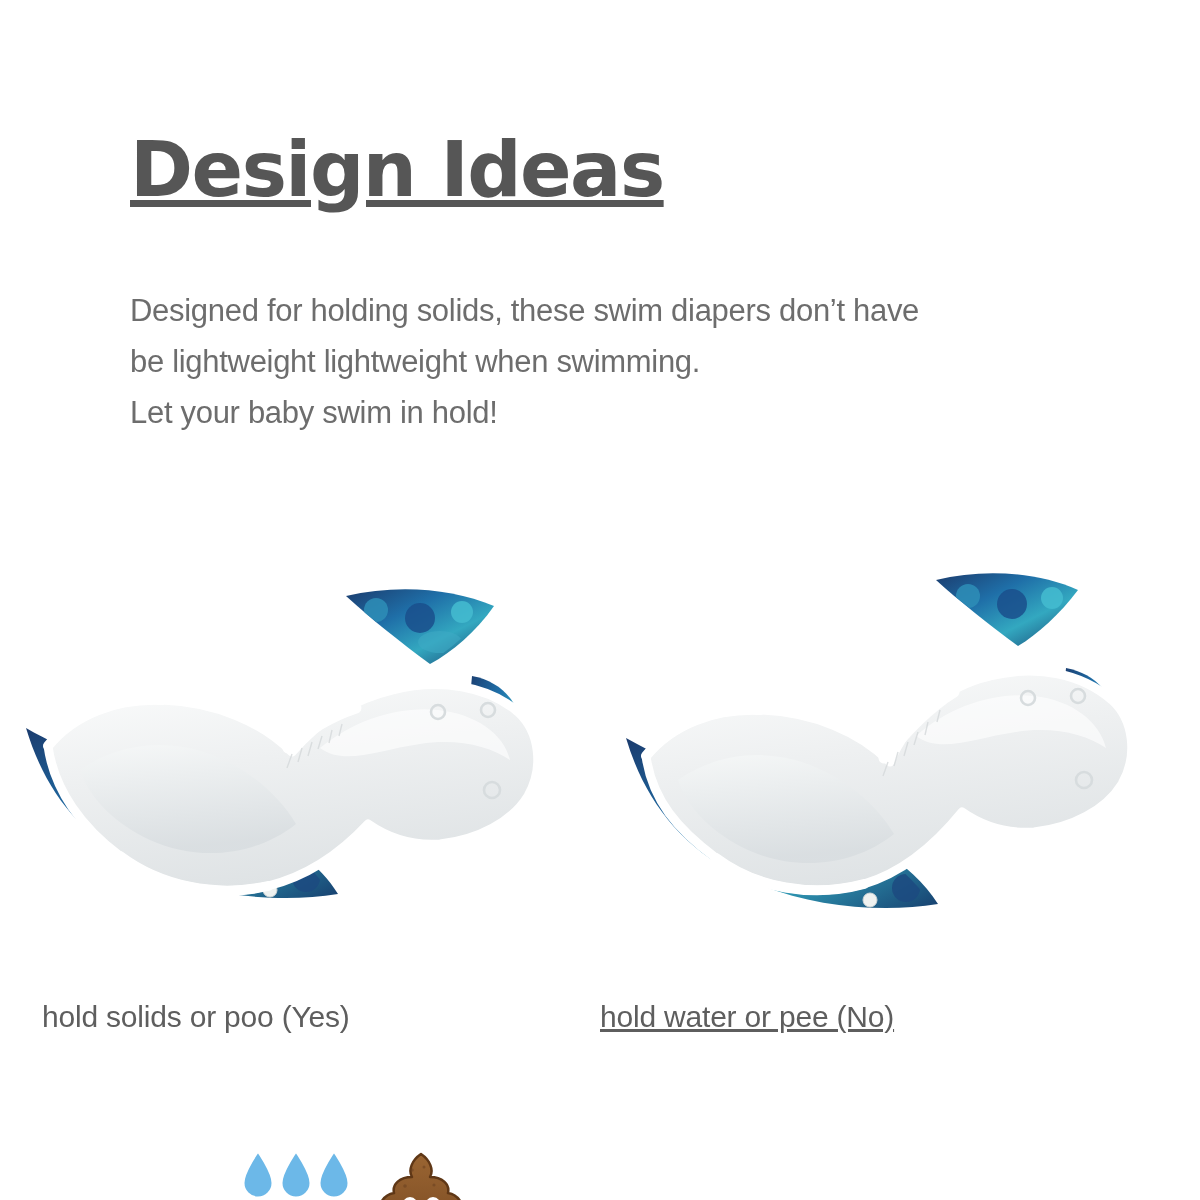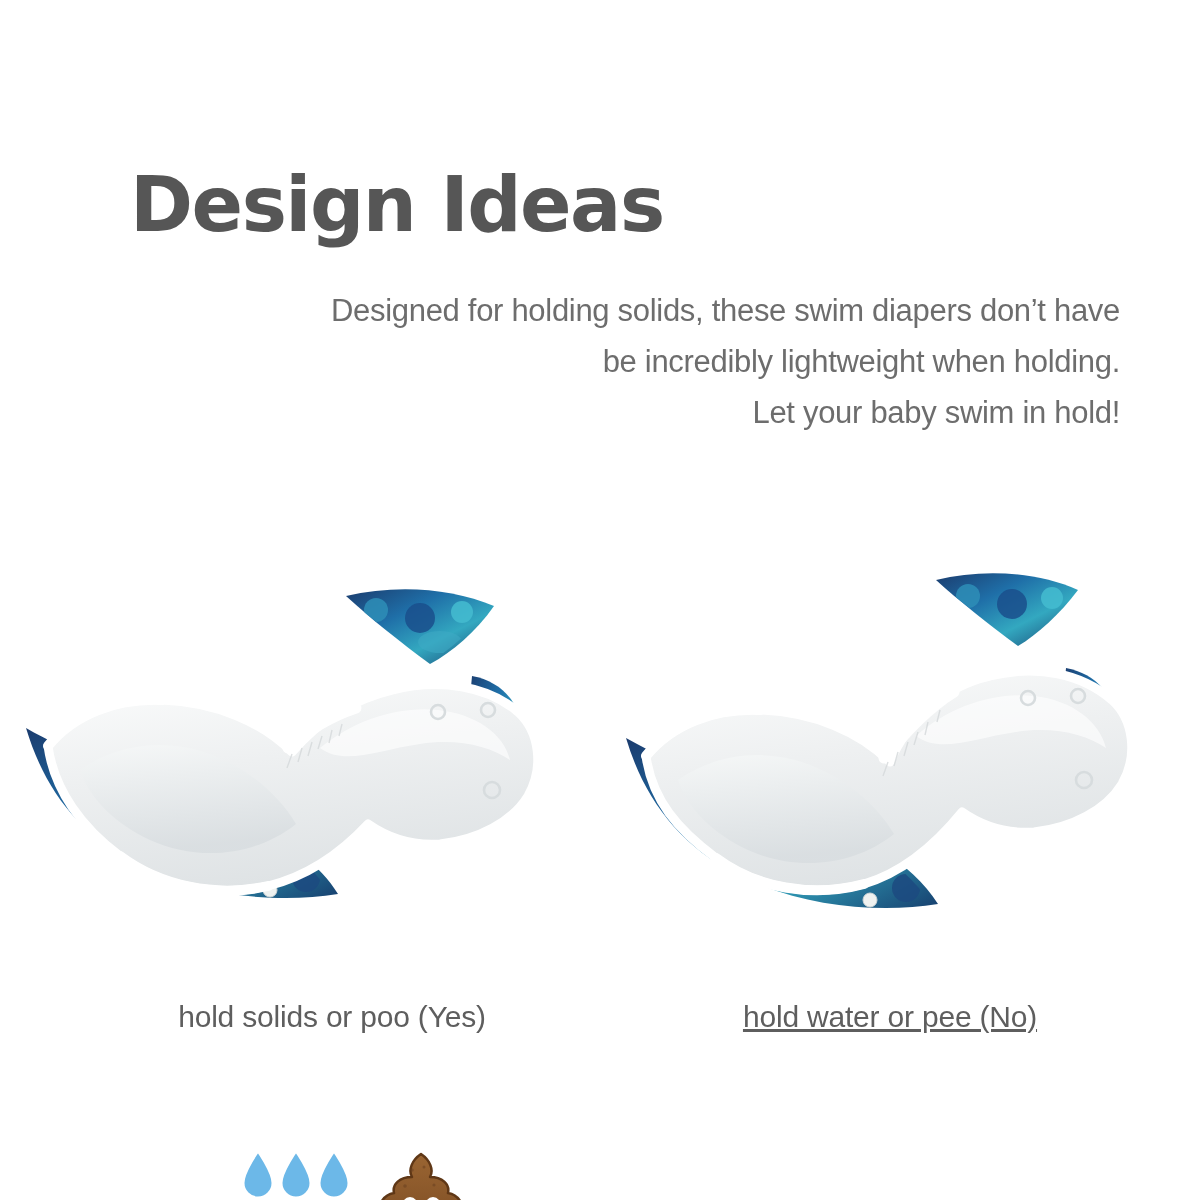--- a/index.html
+++ b/index.html
@@ -13,58 +13,58 @@
     position: relative;
     overflow: hidden;
     font-family: "Liberation Sans", sans-serif;
     -webkit-font-smoothing: antialiased;
   }
 
   
   #page-title {
     position: absolute;
     left: 130px;
-    top: 167px;
+    top: 132px;
     font-family: "DejaVu Sans", sans-serif;
     font-size: 76px;
     font-weight: bold;
     letter-spacing: -1.5px;
     color: #565656;
     line-height: 1.0;
     white-space: nowrap;
+    text-decoration: underline;
   }
   #intro-paragraph {
     position: absolute;
     left: 130px;
     top: 285px;
     width: 990px;
     font-family: "Liberation Sans", sans-serif;
     font-size: 31px;
     font-weight: normal;
     color: #6d6d6d;
     line-height: 51px;
     letter-spacing: -0.3px;
   }
-  #intro-paragraph .ln { display: block; white-space: nowrap; text-align: right; }
+  #intro-paragraph .ln { display: block; white-space: nowrap; }
 
   
   .panel {
     position: absolute;
     top: 500px;
     width: 580px;
     height: 440px;
   }
   #panel-left  { left: 20px; }
   #panel-right { left: 620px; }
 
   .caption {
     position: absolute;
     top: 1000px;
     width: 580px;
-    text-align: center;
     font-family: "Liberation Sans", sans-serif;
     font-size: 30px;
     color: #5e5e5e;
     letter-spacing: -0.2px;
   }
   #caption-left  { left: 42px; }
   #caption-right { left: 600px; text-decoration: underline; }
 
   
   .diaper-svg { position: absolute; left: 0; top: 0; }
@@ -86,21 +86,21 @@
     height: 94px;
   }
 </style>
 </head>
 <body>
 
 <div id="page-title">Design Ideas</div>
 
 <div id="intro-paragraph">
   <span class="ln">Designed for holding solids, these swim diapers don’t have</span>
-  <span class="ln">be incredibly lightweight when holding.</span>
+  <span class="ln">be lightweight lightweight when swimming.</span>
   <span class="ln">Let your baby swim in hold!</span>
 </div>
 
 <div class="panel" id="panel-left">
 
   <svg class="diaper-svg" width="580" height="440" viewBox="0 0 580 440">
     <defs>
       <linearGradient id="meshL" x1="0" y1="0" x2="0.3" y2="1">
         <stop offset="0%" stop-color="#fbfcfc"></stop>
         <stop offset="45%" stop-color="#eef0f1"></stop>

